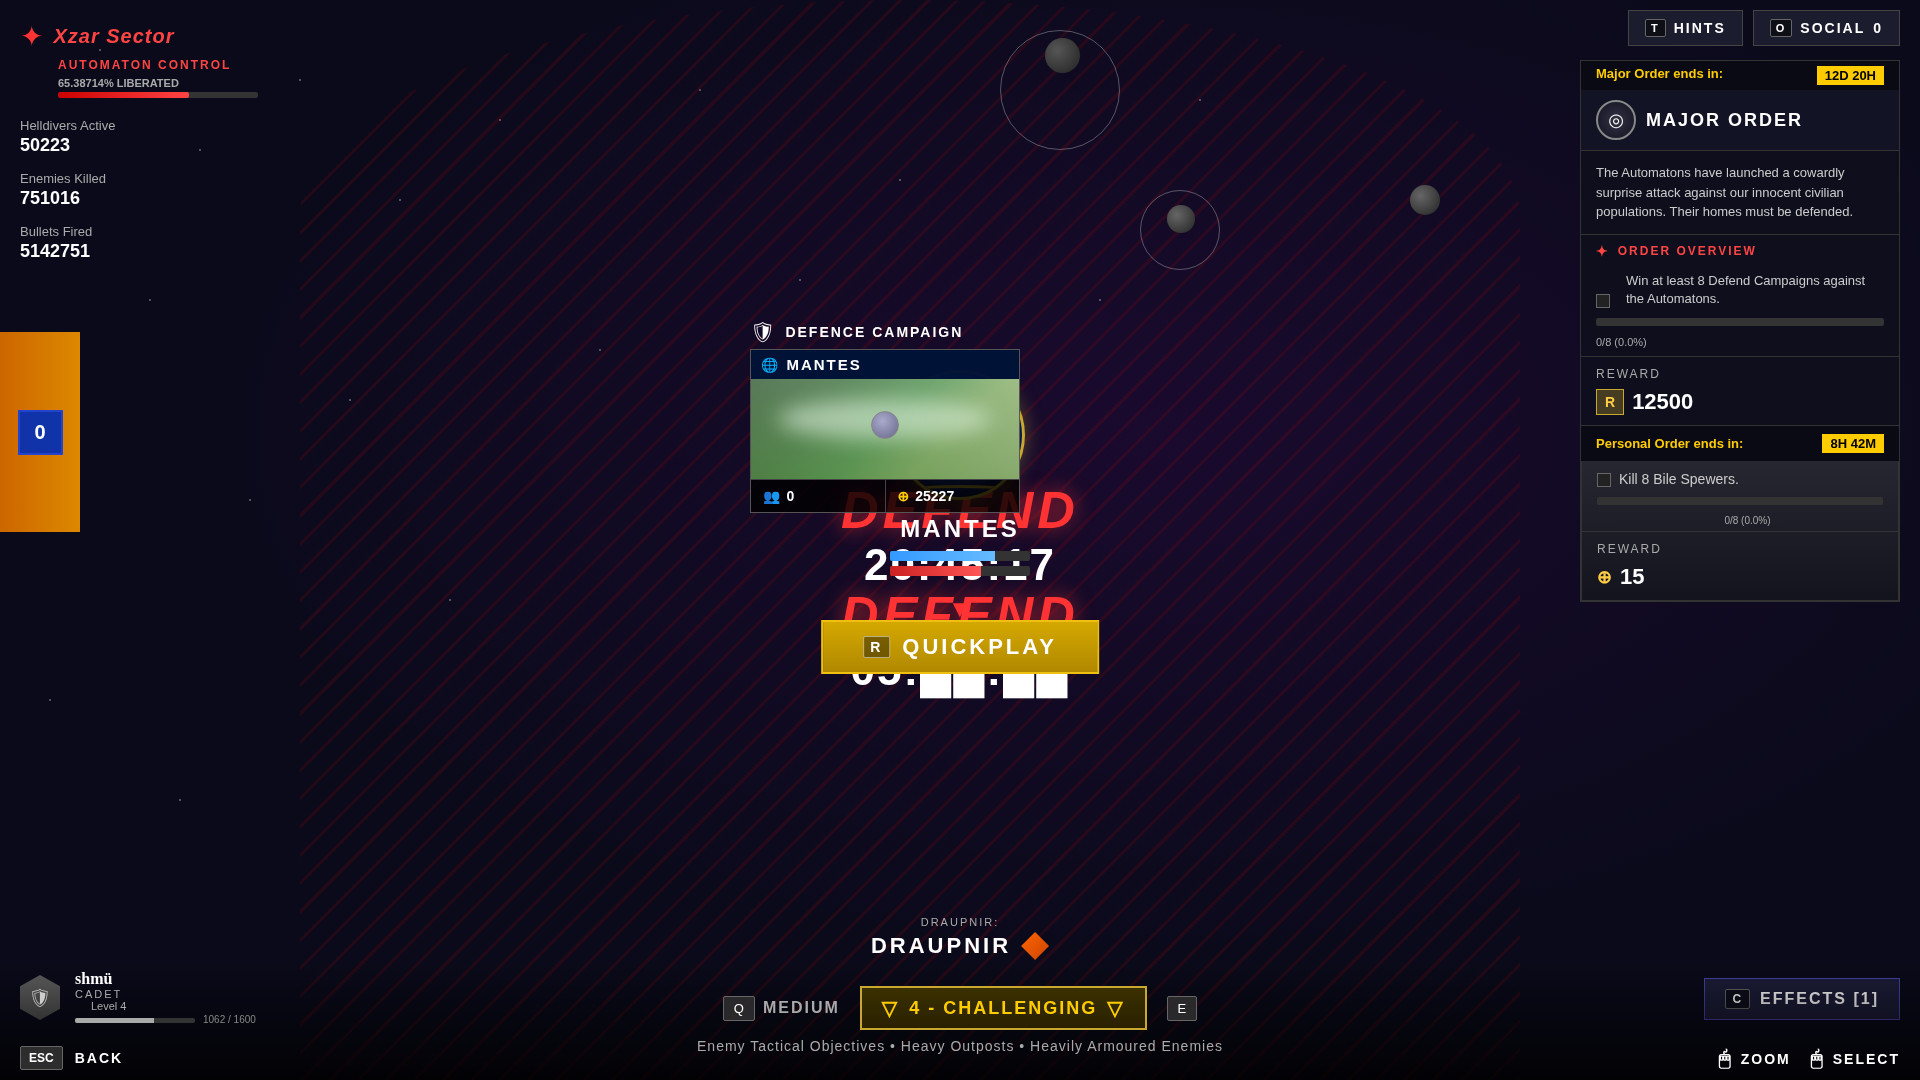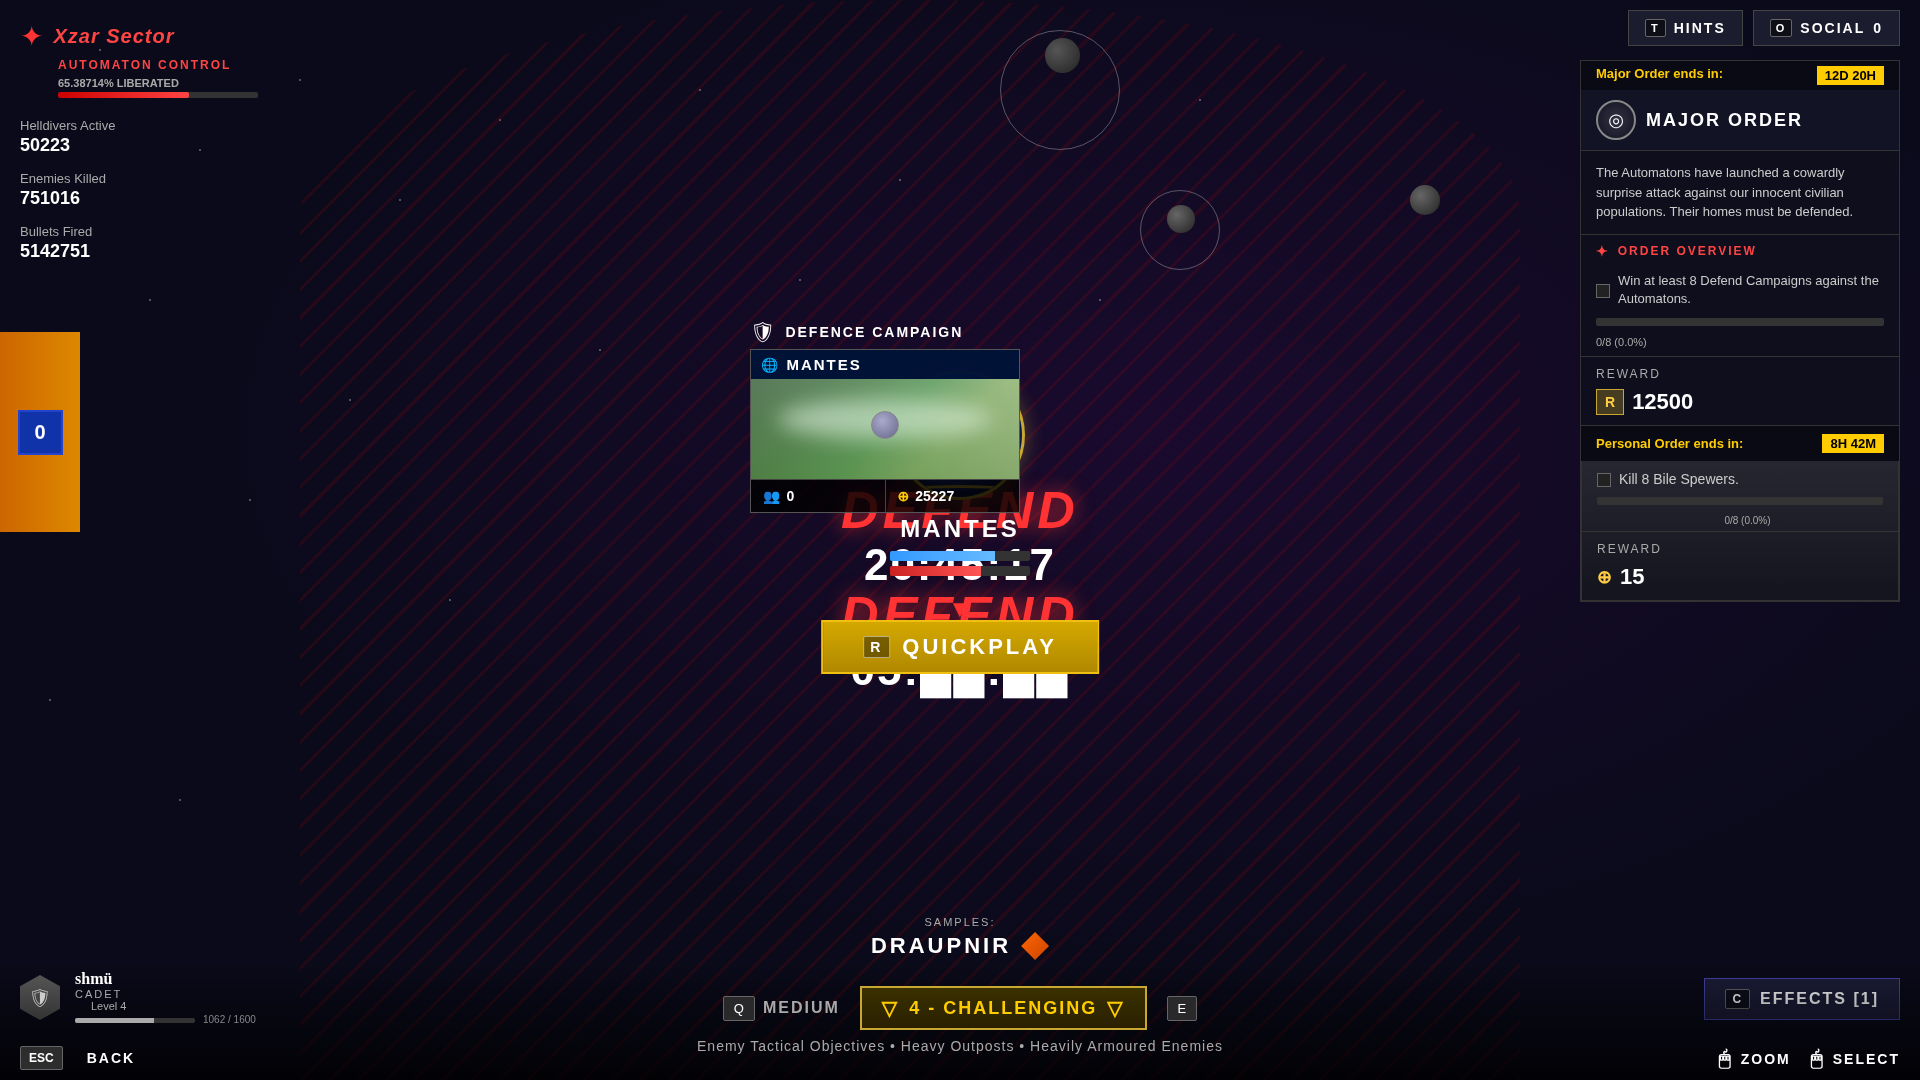--- a/index.html
+++ b/index.html
@@ -544,21 +544,21 @@
       margin-top: 2px;
     }
 
     
     .esc-back {
       position: absolute;
       bottom: 10px;
       left: 20px;
       display: flex;
       align-items: center;
-      gap: 24px;
+      gap: 12px;
     }
 
     .key-badge {
       background: rgba(50,50,50,0.9);
       border: 1px solid #666;
       color: #fff;
       padding: 4px 8px;
       font-size: 12px;
       border-radius: 2px;
       font-weight: bold;
@@ -734,22 +734,22 @@
     }
 
     .order-overview-icon {
       color: #ff4444;
       font-size: 14px;
     }
 
     .order-objective {
       padding: 5px 15px 10px;
       display: flex;
-      align-items: center;
-      gap: 8px;
+      align-items: flex-end;
+      gap: 16px;
     }
 
     .order-checkbox {
       width: 14px;
       height: 14px;
       border: 1px solid #666;
       background: #222;
       flex-shrink: 0;
       margin-top: 2px;
     }
@@ -1197,18 +1197,18 @@
     <span style="font-size:20px;">🖱</span>
     <span>ZOOM</span>
   </div>
   <div class="control-item">
     <span style="font-size:20px;">🖱</span>
     <span>SELECT</span>
   </div>
 </div>
 
 <div class="draupnir-label">
-  <div class="samples-label">SAMPLES:</div>
+  <div class="samples-label">DRAUPNIR:</div>
   <div class="draupnir-name">
     <span>DRAUPNIR</span>
     <div class="draupnir-sample-icon"></div>
   </div>
 </div>
 
 </body></html>

